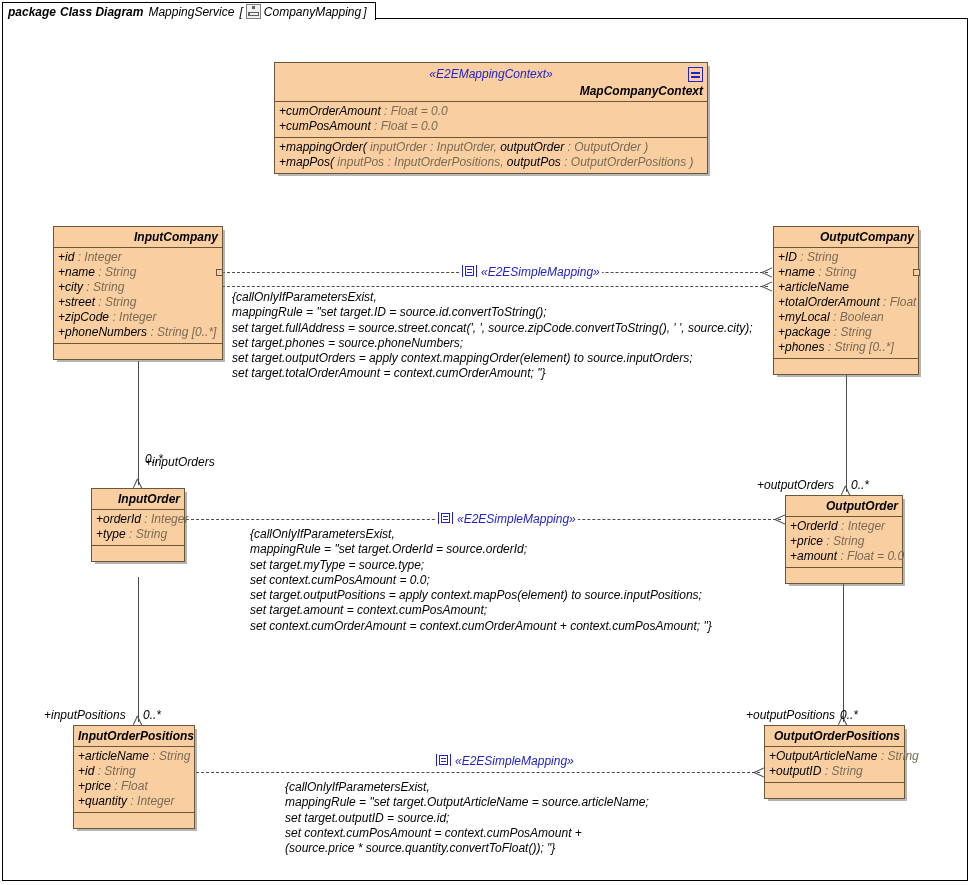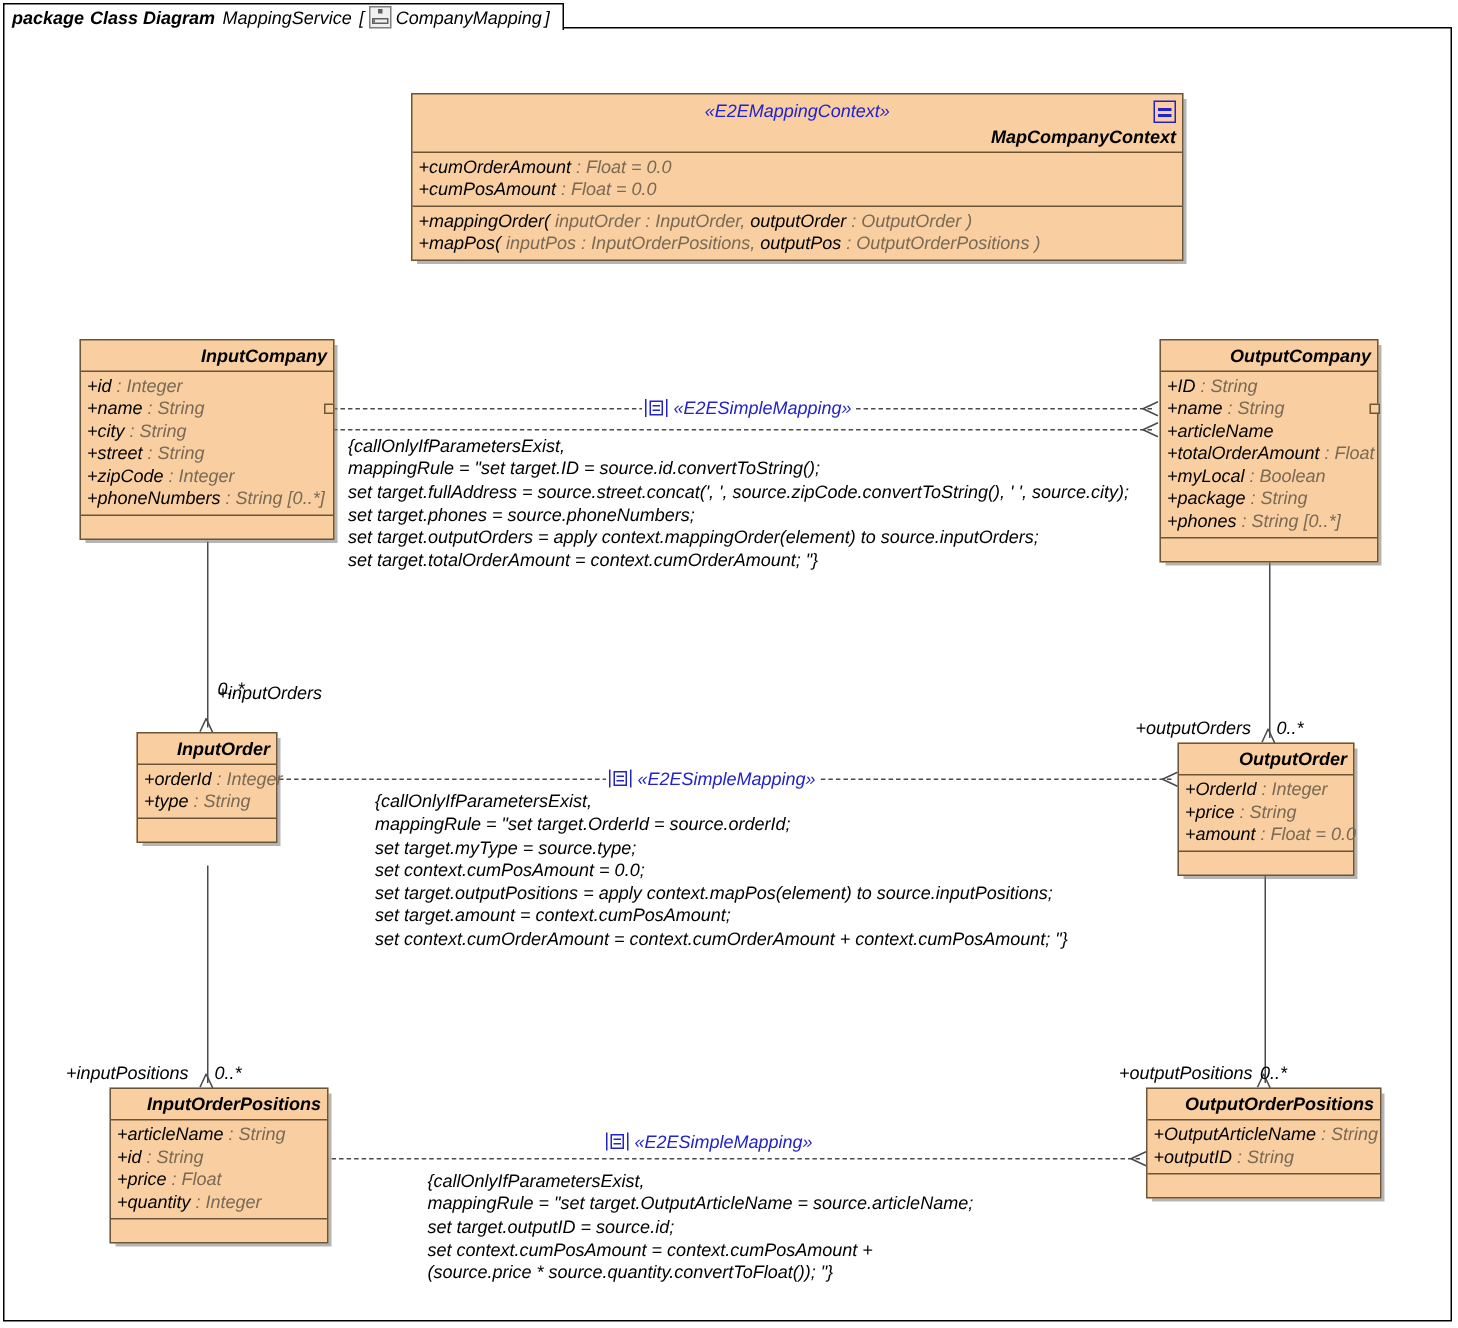--- a/index.html
+++ b/index.html
@@ -180,25 +180,26 @@
     border-top: 1px solid #4a4a4a;
     transform-origin: top left;
   }
   .arrow-solid-d::before { transform: rotate(65deg); }
   .arrow-solid-d::after  { transform: rotate(115deg); }
 
   
   .link-stereo {
     position: absolute;
     display: flex;
-    align-items: center;
+    align-items: flex-start;
     background: #ffffff;
     padding: 0 2px;
     z-index: 4;
     white-space: nowrap;
+    margin-left: 32px;
   }
   .link-stereo .lbl {
     color: #2222cc;
     font-size: 12px;
     line-height: 14px;
   }
   .map-icon {
     position: relative;
     width: 15px; height: 12px;
     margin-right: 4px;
@@ -260,21 +261,21 @@
   <div class="pkg-tab">
     <span class="kw">package</span>
     <span class="kw2">Class Diagram</span>
     <span class="svc">MappingService</span>
     <span class="brk">[</span>
     <span class="dgm-icon"></span>
     <span>CompanyMapping</span>
     <span class="brk">]</span>
   </div>
 
-  <div class="uml" style="left:274px; top:62px; width:515px;">
+  <div class="uml" style="left:274px; top:62px; width:434px;">
     <div class="ctx-icon">
         <i class="a"></i>
         <i class="b"></i>
       </div>
     <div class="stereo">«E2EMappingContext»</div>
     <div class="title">MapCompanyContext</div>
     <div class="compartment">
       <div class="row"><span class="nm"><span class="vis">+</span>cumOrderAmount</span><span> : Float = 0.0</span></div>
       <div class="row"><span class="nm"><span class="vis">+</span>cumPosAmount</span><span> : Float = 0.0</span></div>
     </div>
@@ -323,32 +324,32 @@
   <div class="uml" style="left:785px; top:495px; width:118px;">
     <div class="title">OutputOrder</div>
     <div class="compartment">
       <div class="row"><span class="nm">+OrderId</span><span> : Integer</span></div>
       <div class="row"><span class="nm">+price</span><span> : String</span></div>
       <div class="row"><span class="nm">+amount</span><span> : Float = 0.0</span></div>
     </div>
     <div class="compartment empty"></div>
   </div>
 
-  <div class="uml" style="left:73px; top:725px; width:146px;">
+  <div class="uml" style="left:73px; top:725px; width:122px;">
     <div class="title">InputOrderPositions</div>
     <div class="compartment">
       <div class="row"><span class="nm">+articleName</span><span> : String</span></div>
       <div class="row"><span class="nm">+id</span><span> : String</span></div>
       <div class="row"><span class="nm">+price</span><span> : Float</span></div>
       <div class="row"><span class="nm">+quantity</span><span> : Integer</span></div>
     </div>
     <div class="compartment empty"></div>
   </div>
 
-  <div class="uml" style="left:764px; top:725px; width:157px;">
+  <div class="uml" style="left:764px; top:725px; width:141px;">
     <div class="title">OutputOrderPositions</div>
     <div class="compartment">
       <div class="row"><span class="nm">+OutputArticleName</span><span> : String</span></div>
       <div class="row"><span class="nm">+outputID</span><span> : String</span></div>
     </div>
     <div class="compartment empty"></div>
   </div>
 
   <div class="sq-handle" style="left:216px; top:269px;"></div>
   <div class="hdash" style="left:222px; top:272px; width:546px;"></div>

